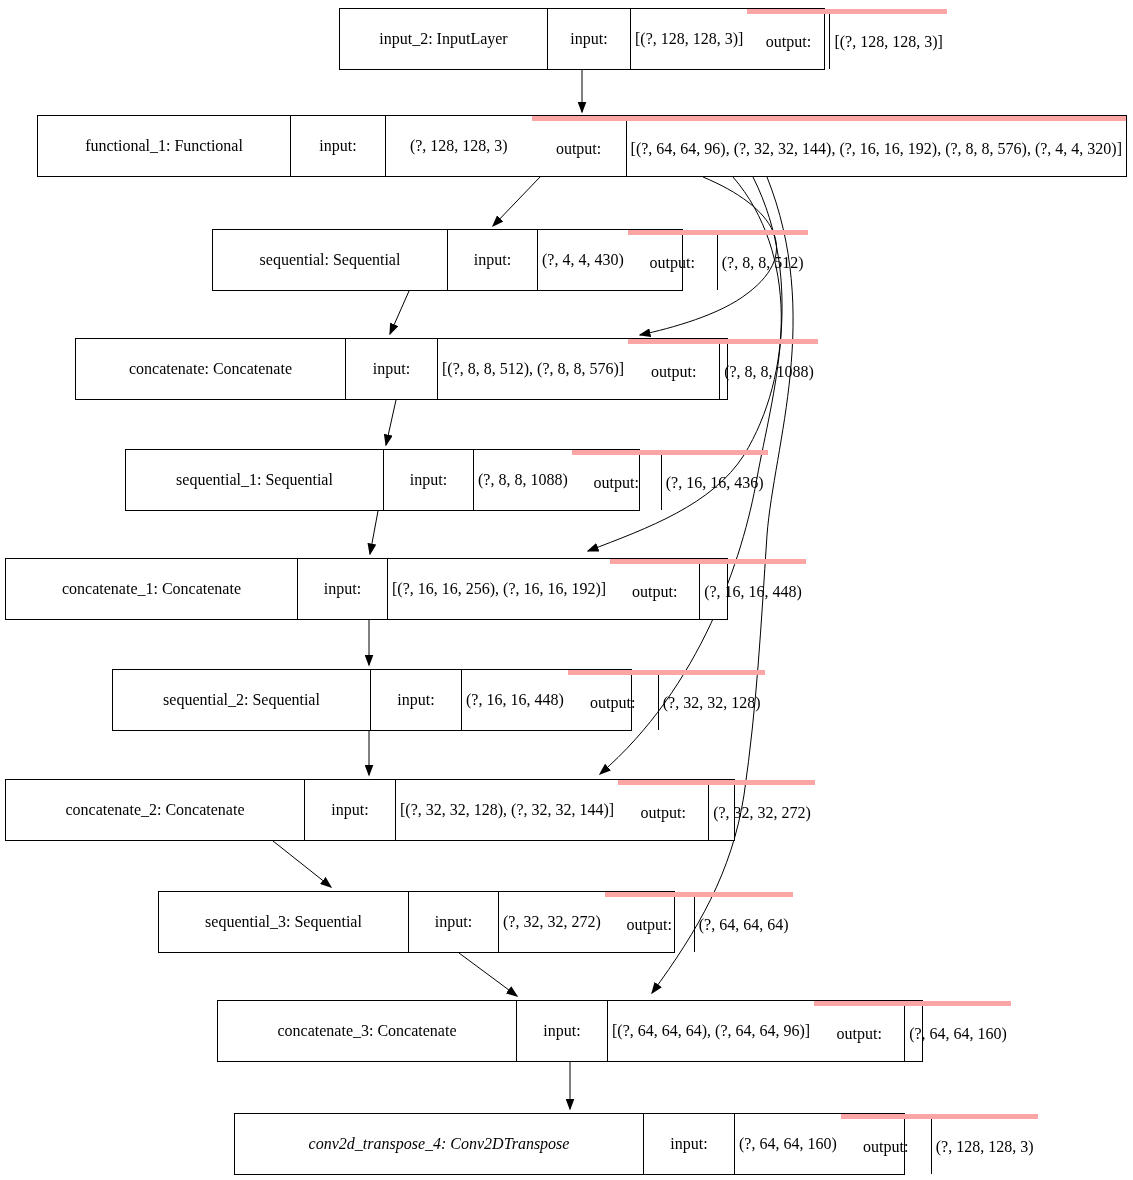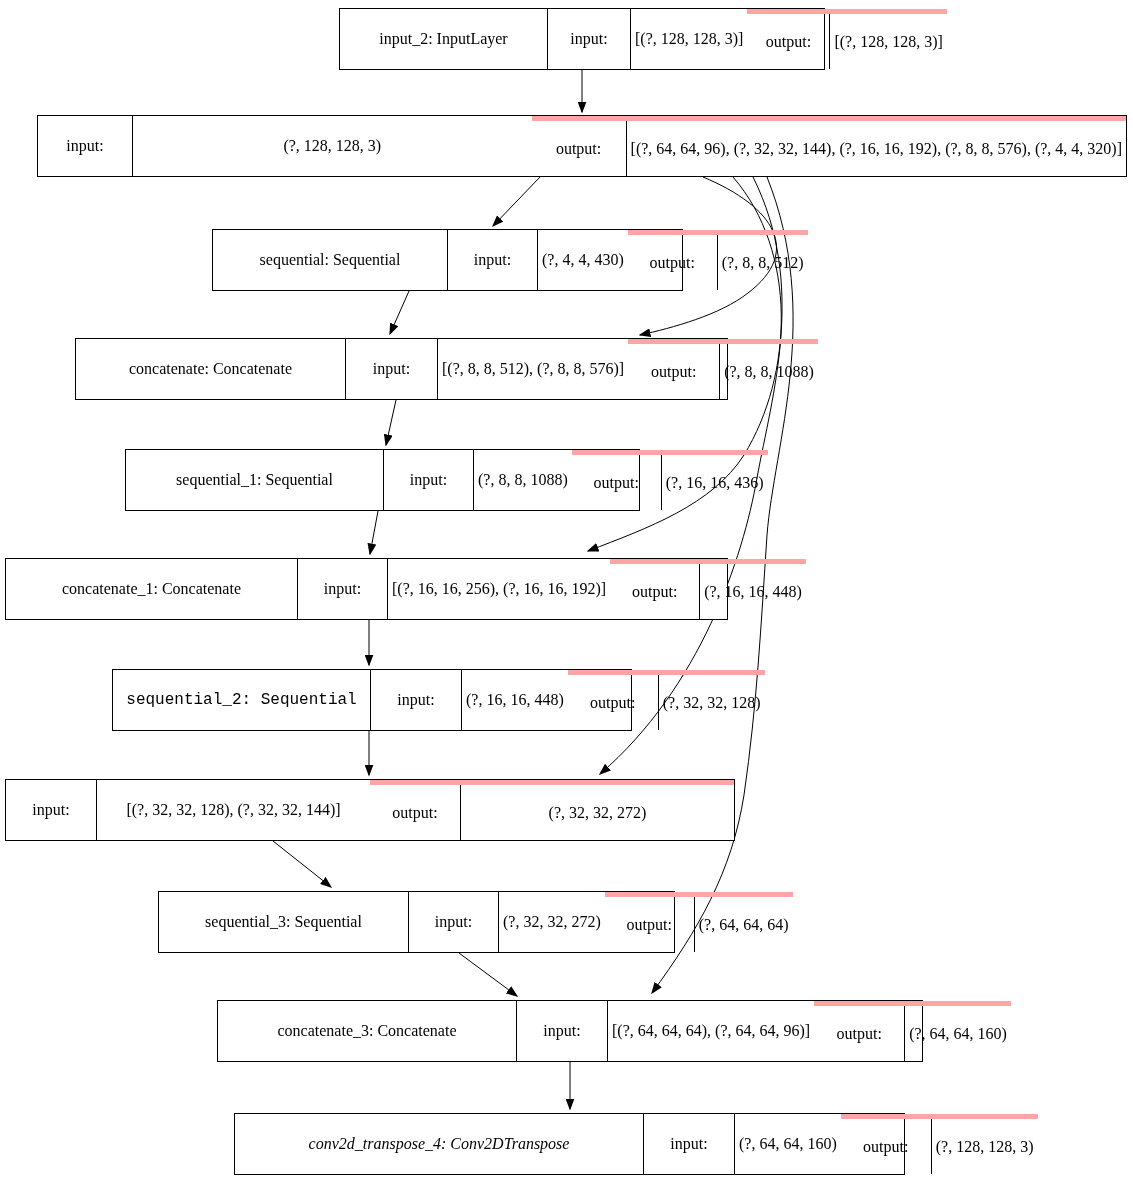--- a/index.html
+++ b/index.html
@@ -67,20 +67,21 @@
         <div class="val">[(?, 128, 128, 3)]</div>
       </div>
       <div class="io-row">
         <div class="key" style="width:83px;">output:</div>
         <div class="val">[(?, 128, 128, 3)]</div>
       </div>
     </div>
   </div>
 
   <div class="node" style="left:37px;top:115px;width:1090px;">
+    <div class="lbl" style="width:253px;">functional_1: Functional</div>
     <div class="io">
       <div class="io-row">
         <div class="key" style="width:95px;">input:</div>
         <div class="val">(?, 128, 128, 3)</div>
       </div>
       <div class="io-row">
         <div class="key" style="width:95px;">output:</div>
         <div class="val">[(?, 64, 64, 96), (?, 32, 32, 144), (?, 16, 16, 192), (?, 8, 8, 576), (?, 4, 4, 320)]</div>
       </div>
     </div>
@@ -136,34 +137,35 @@
         <div class="val">[(?, 16, 16, 256), (?, 16, 16, 192)]</div>
       </div>
       <div class="io-row">
         <div class="key" style="width:90px;">output:</div>
         <div class="val">(?, 16, 16, 448)</div>
       </div>
     </div>
   </div>
 
   <div class="node" style="left:112px;top:669px;width:520px;">
-    <div class="lbl" style="width:258px;font-family:Liberation Mono, monospace;">sequential_2: Sequential</div>
+    <div class="lbl" style="width:258px;">sequential_2: Sequential</div>
     <div class="io">
       <div class="io-row">
         <div class="key" style="width:91px;">input:</div>
         <div class="val">(?, 16, 16, 448)</div>
       </div>
       <div class="io-row">
         <div class="key" style="width:91px;">output:</div>
         <div class="val">(?, 32, 32, 128)</div>
       </div>
     </div>
   </div>
 
   <div class="node" style="left:5px;top:779px;width:730px;">
+    <div class="lbl" style="width:299px;">concatenate_2: Concatenate</div>
     <div class="io">
       <div class="io-row">
         <div class="key" style="width:91px;">input:</div>
         <div class="val">[(?, 32, 32, 128), (?, 32, 32, 144)]</div>
       </div>
       <div class="io-row">
         <div class="key" style="width:91px;">output:</div>
         <div class="val">(?, 32, 32, 272)</div>
       </div>
     </div>

